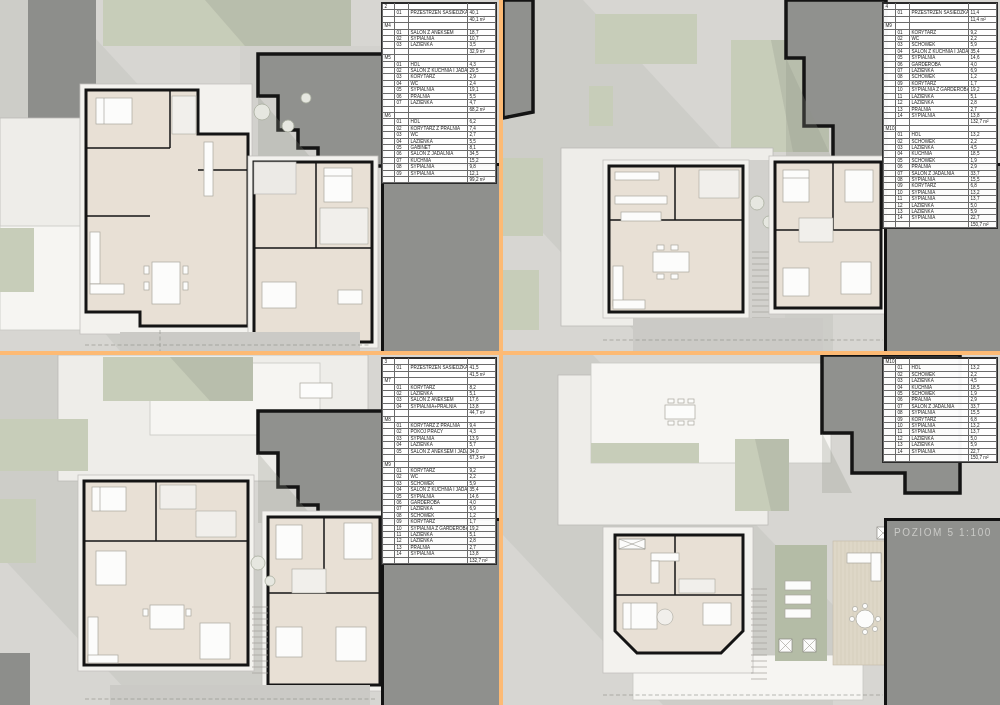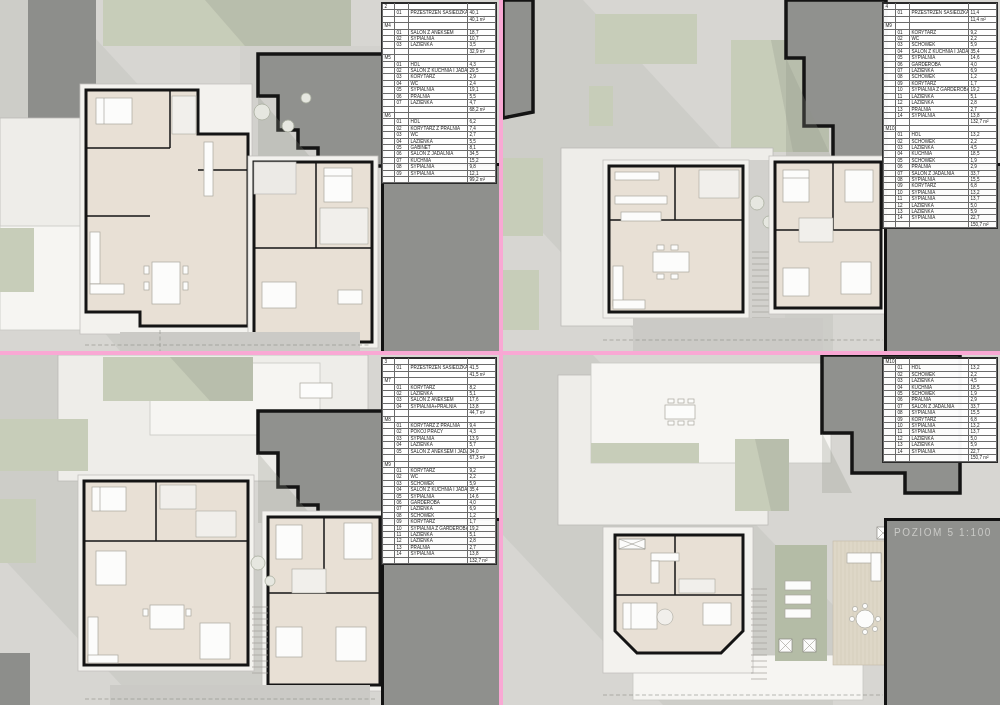--- a/index.html
+++ b/index.html
@@ -1,16 +1,16 @@
 <!DOCTYPE html>
 <html><head>
 <meta charset="utf-8">
 <style>
   html,body{margin:0;padding:0;background:#ffffff;}
-  .sheet{position:relative;width:1000px;height:705px;background:#f9a8d4;overflow:hidden;
+  .sheet{position:relative;width:1000px;height:705px;background:#fdba74;overflow:hidden;
          font-family:"Liberation Sans",sans-serif;}
   .panel{position:absolute;overflow:hidden;background:#d7d6d2;}
   .panel.tl{left:0;top:0;width:499px;height:351px;}
   .panel.tr{left:503px;top:0;width:497px;height:351px;}
   .panel.bl{left:0;top:355px;width:499px;height:350px;}
   .panel.br{left:503px;top:355px;width:497px;height:350px;}
   .panel svg{position:absolute;left:0;top:0;z-index:1;}
 
   
   .bg{fill:#d7d6d2}

